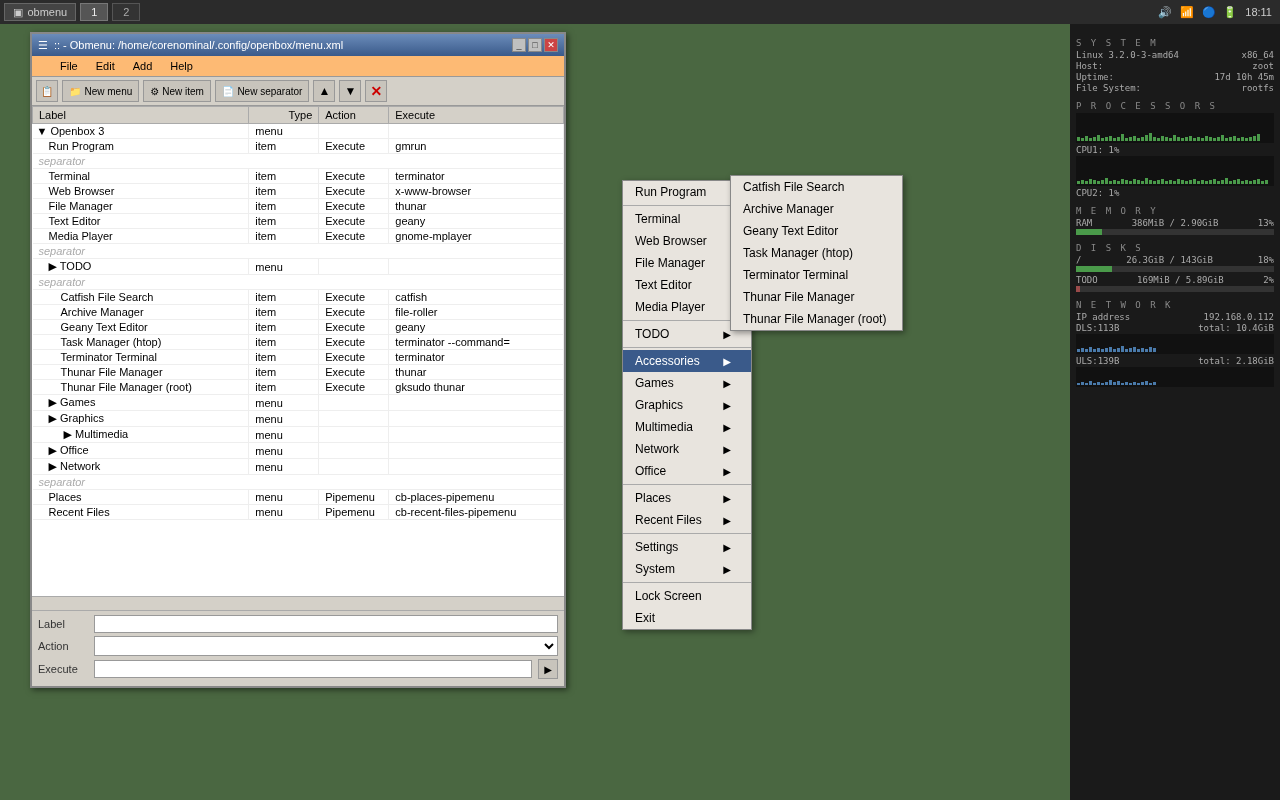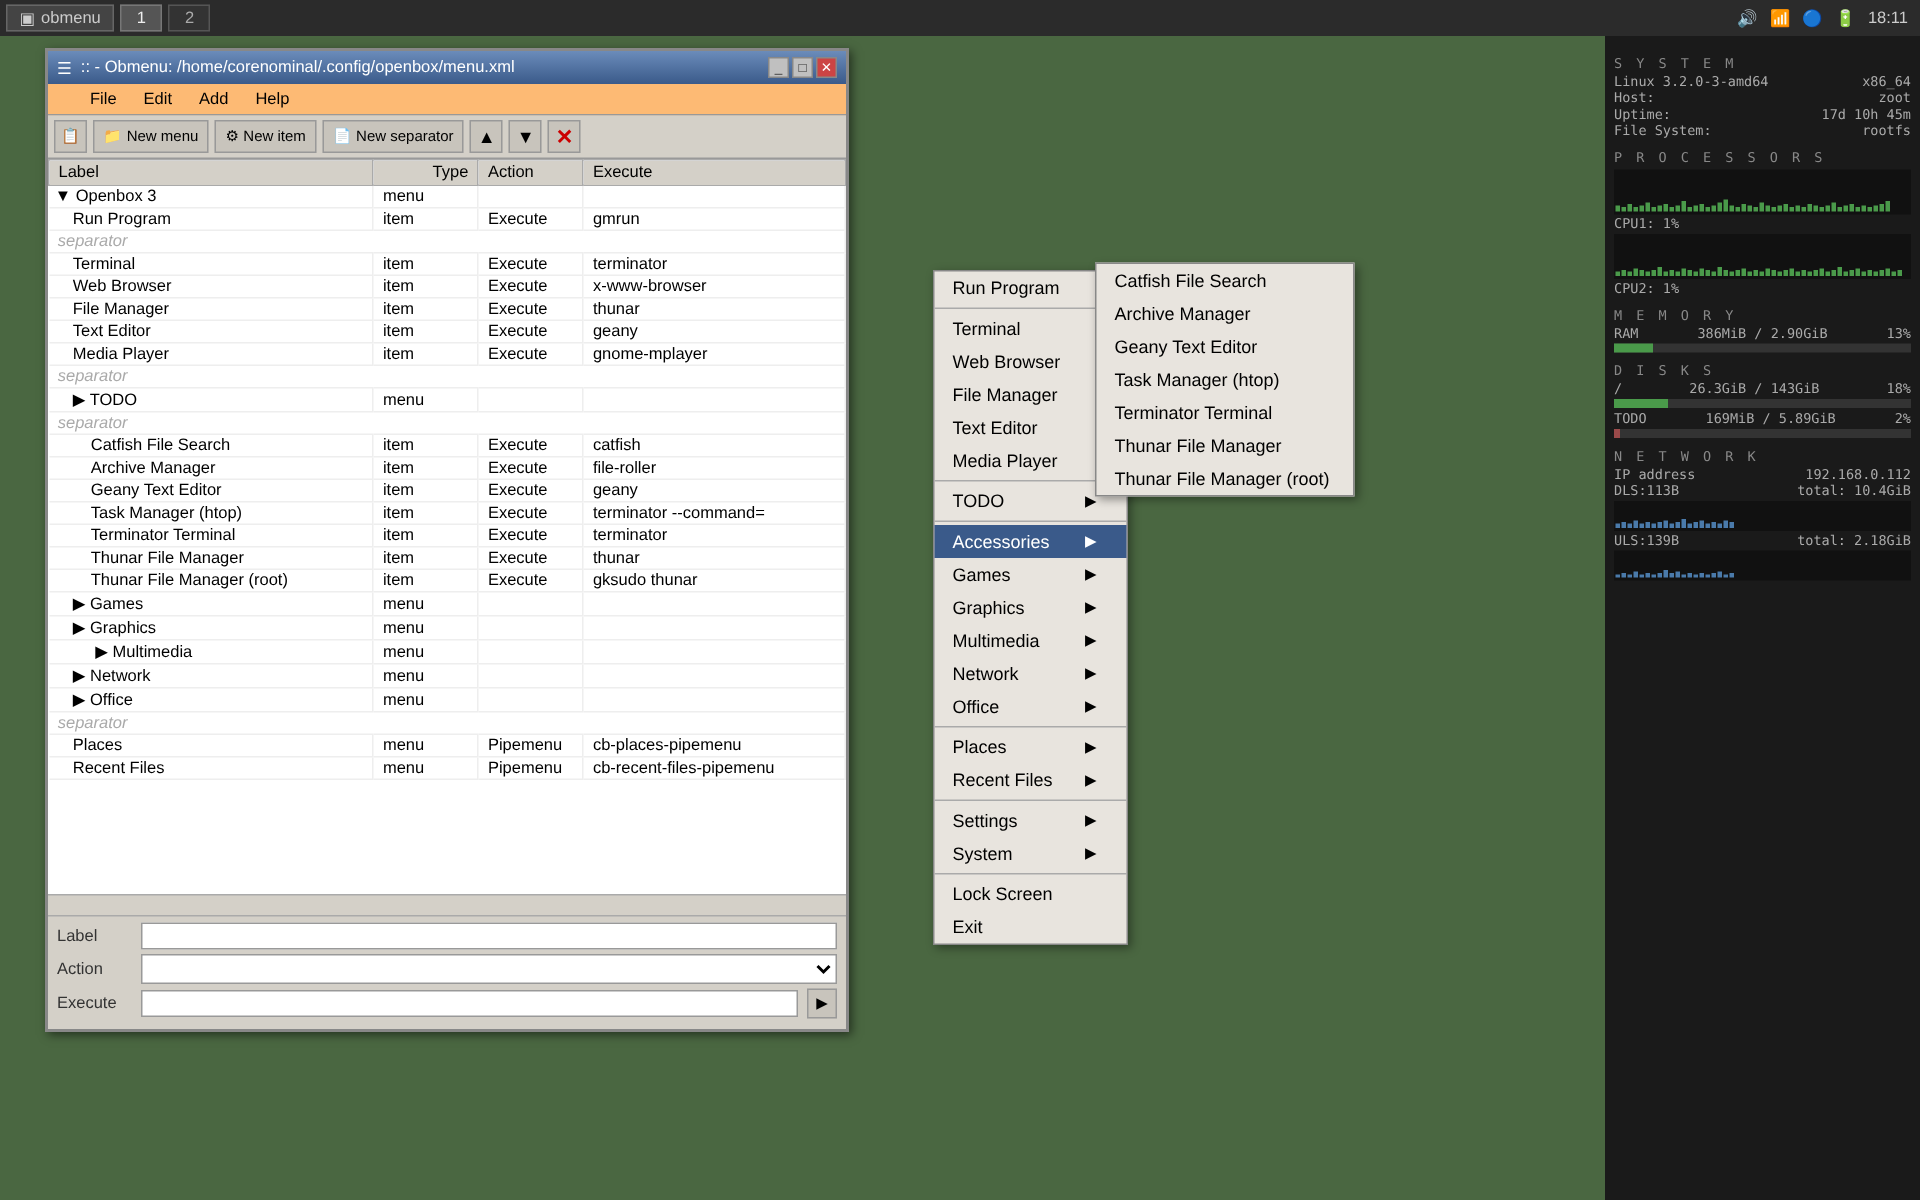--- a/index.html
+++ b/index.html
@@ -767,27 +767,27 @@
       <td></td>
       <td style="max-width:150px;overflow:hidden;white-space:nowrap;text-overflow:ellipsis;"></td>
     </tr>
           <tr>
       <td style="padding-left:31px;">▶ Multimedia</td>
       <td>menu</td>
       <td></td>
       <td style="max-width:150px;overflow:hidden;white-space:nowrap;text-overflow:ellipsis;"></td>
     </tr>
           <tr>
-      <td style="padding-left:16px;">▶ Network</td>
+      <td style="padding-left:16px;">▶ Office</td>
       <td>menu</td>
       <td></td>
       <td style="max-width:150px;overflow:hidden;white-space:nowrap;text-overflow:ellipsis;"></td>
     </tr>
           <tr>
-      <td style="padding-left:16px;">▶ Office</td>
+      <td style="padding-left:16px;">▶ Network</td>
       <td>menu</td>
       <td></td>
       <td style="max-width:150px;overflow:hidden;white-space:nowrap;text-overflow:ellipsis;"></td>
     </tr>
           <tr class="row-separator">
       <td class="indent-1" colspan="4" style="color:#aaa;font-style:italic;padding:1px 6px;">separator</td>
     </tr>
           <tr>
       <td style="padding-left:16px;">Places</td>
       <td>menu</td>

